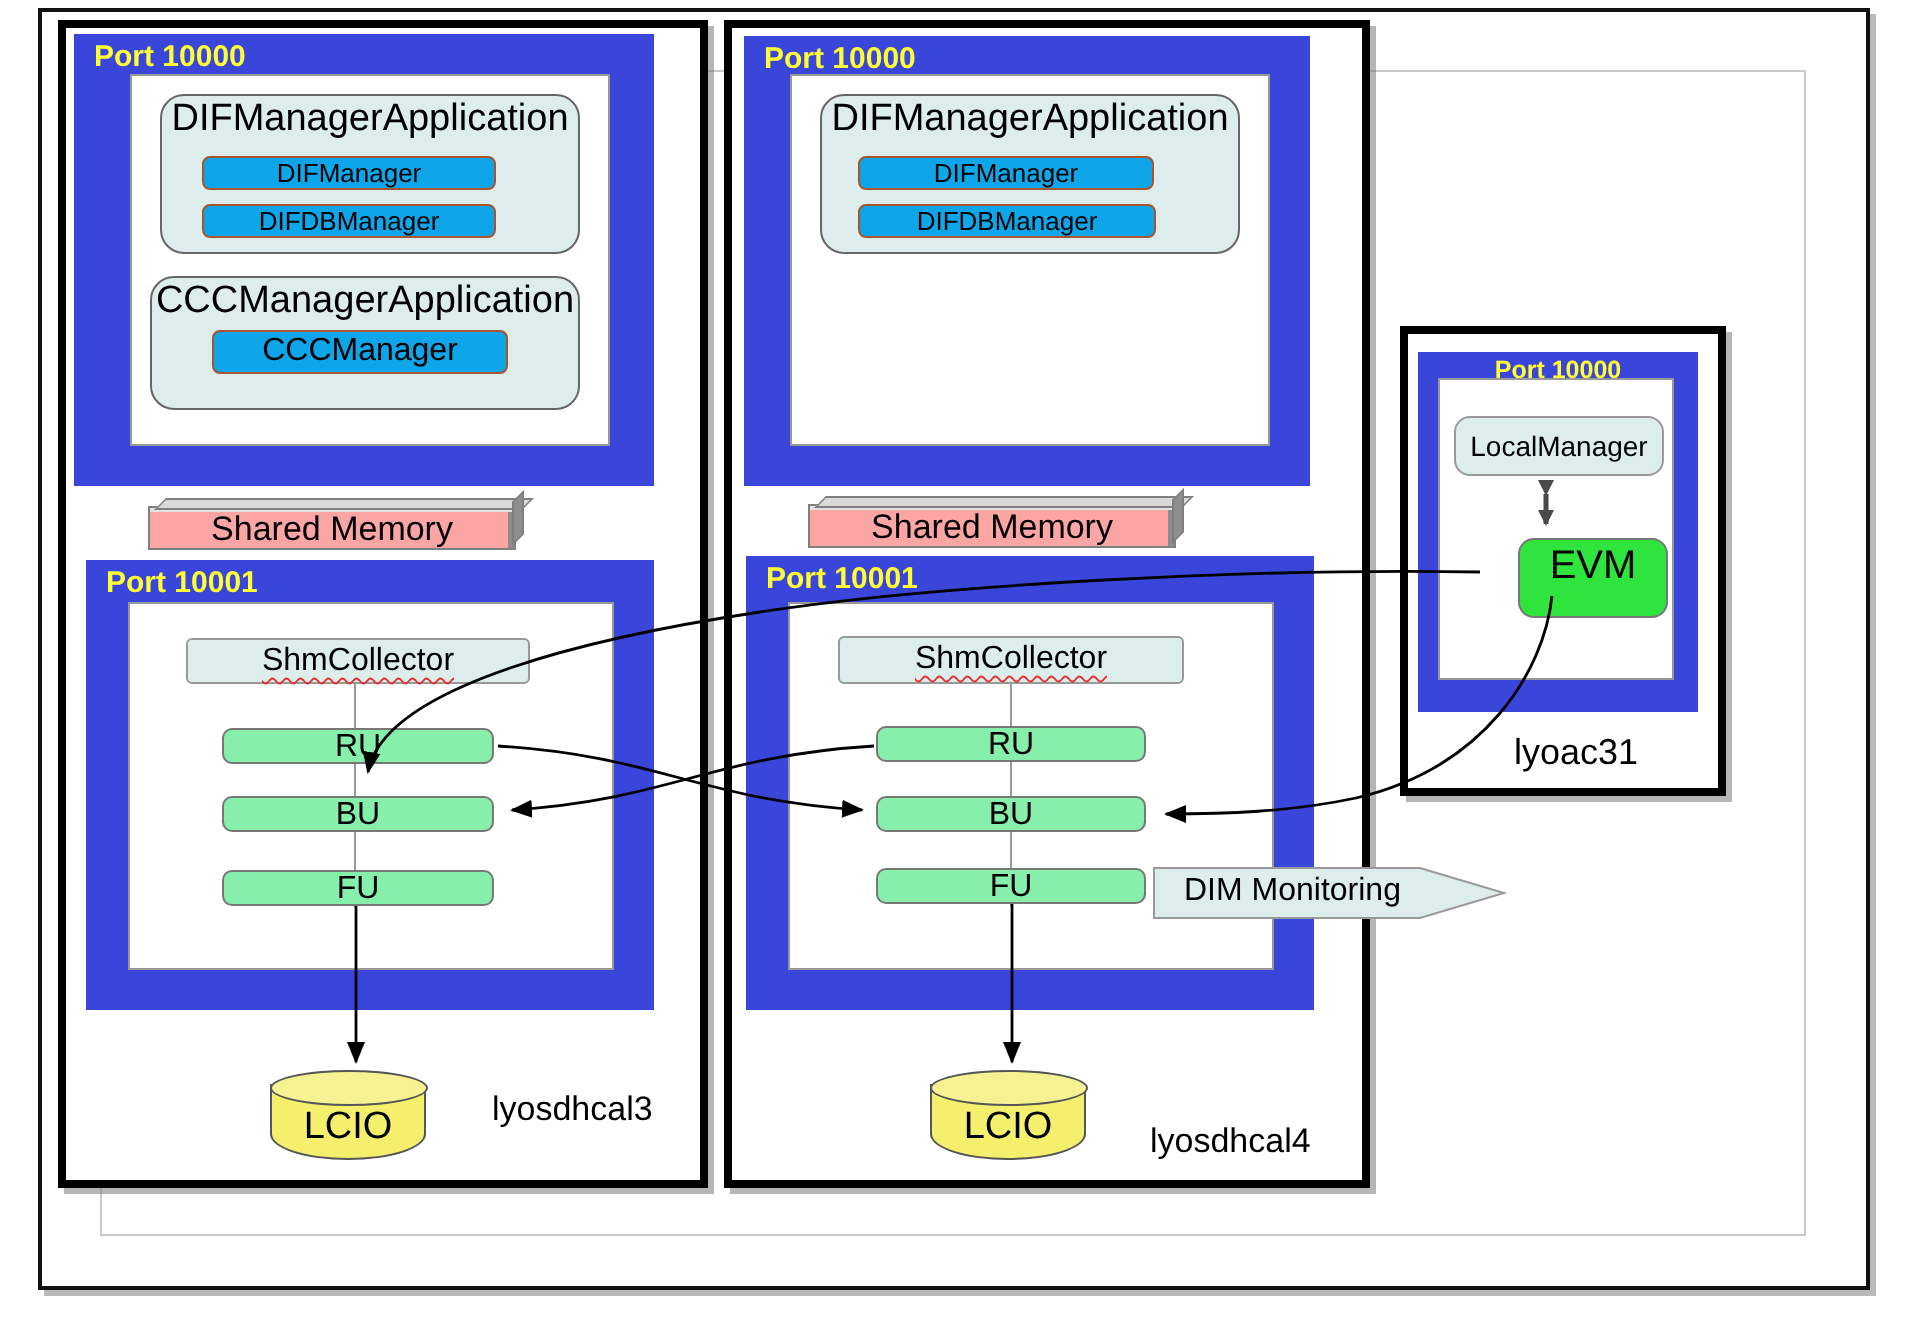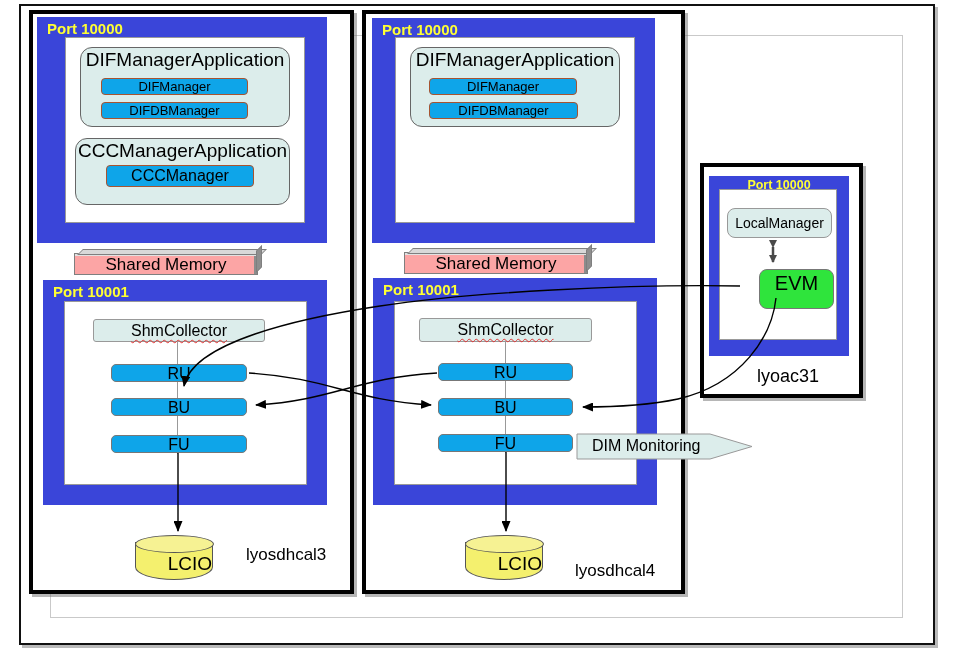--- a/index.html
+++ b/index.html
@@ -14,31 +14,31 @@
   .portlbl.small{font-size:12.5px;padding:2px 0 0 0;text-align:center;}
   .whitebox{background:#fff;border:1px solid #999;}
   .appbox{background:#dcedeb;border:1px solid #666;border-radius:12px;}
   .apptitle{font-size:19px;text-align:center;margin-top:1px;}
   .comp{position:absolute;box-sizing:border-box;background:#0ea5e9;border:1px solid #a85430;
         border-radius:4px;font-size:13px;text-align:center;line-height:15px;}
   .comp.big{font-size:16px;line-height:20px;}
   .teal{background:#dcedeb;border:1px solid #999;text-align:center;}
   .collector{font-size:16px;line-height:22px;border-radius:3px;
              text-decoration:underline wavy #e23333 1px;text-underline-offset:3px;}
-  .unit{background:#0ea5e9;border:1px solid #777;border-radius:5px;font-size:16px;
+  .unit{background:#86efac;border:1px solid #777;border-radius:5px;font-size:16px;
         text-align:center;line-height:17px;}
   .vline{background:#999;width:1px;}
   .bar3d{background:#fca5a5;border:1px solid #7f7f7f;font-size:17px;text-align:center;
          line-height:21px;box-shadow:inset 0 2px 0 #e2e2e2,inset -3px 0 0 #8c8c8c;}
   .bar3d:before{content:"";position:absolute;left:2px;top:-5px;width:100%;height:4px;
          background:#d9d9d9;border:1px solid #7f7f7f;transform:skewX(-45deg);transform-origin:bottom left;}
   .bar3d:after{content:"";position:absolute;right:-5px;top:-3px;width:4px;height:100%;
          background:#8e8e8e;border:1px solid #7f7f7f;transform:skewY(-45deg);transform-origin:left top;}
   .cyl{background:#f4f06e;border:1.5px solid #555;
-       border-radius:0 0 50% 50%/0 0 13px 13px;text-align:right;font-size:19px;padding-top:10px;}
+       border-radius:0 0 50% 50%/0 0 13px 13px;text-align:center;font-size:19px;padding-top:10px;}
   .cyl:before{content:"";position:absolute;left:-1.5px;right:-1.5px;top:-8px;height:16px;
        background:#f6f293;border:1.5px solid #555;border-radius:50%;}
   .hostlbl{font-size:17px;}
   .ctrl-lbl{font-size:18px;}
   .lm{font-size:14px;line-height:28px;border-radius:8px;}
   .evm{background:#2fe43c;border:1px solid #777;border-radius:8px;font-size:20px;
        text-align:center;line-height:27px;}
   .callout-lbl{font-size:16px;}
   svg.overlay{position:absolute;left:0;top:0;z-index:6;pointer-events:none;}
   .z1{z-index:1}.z2{z-index:2}.z3{z-index:3}.z7{z-index:7}

